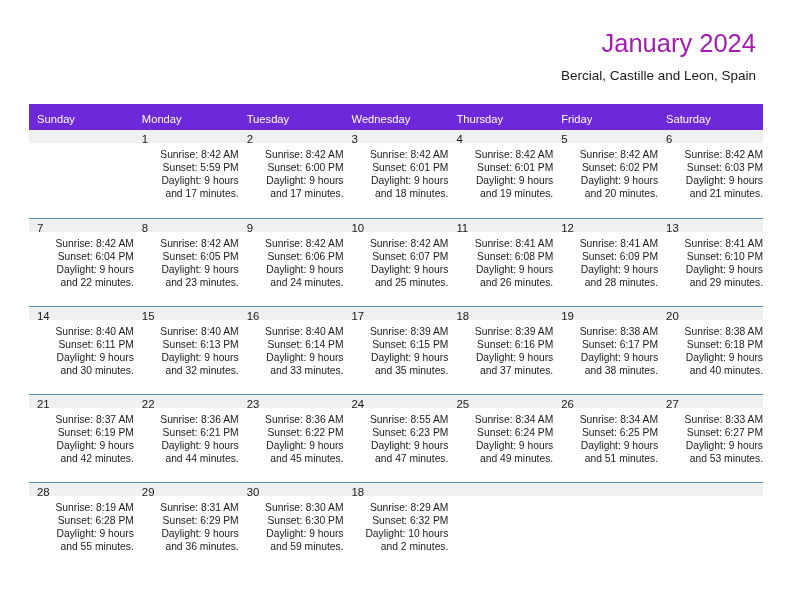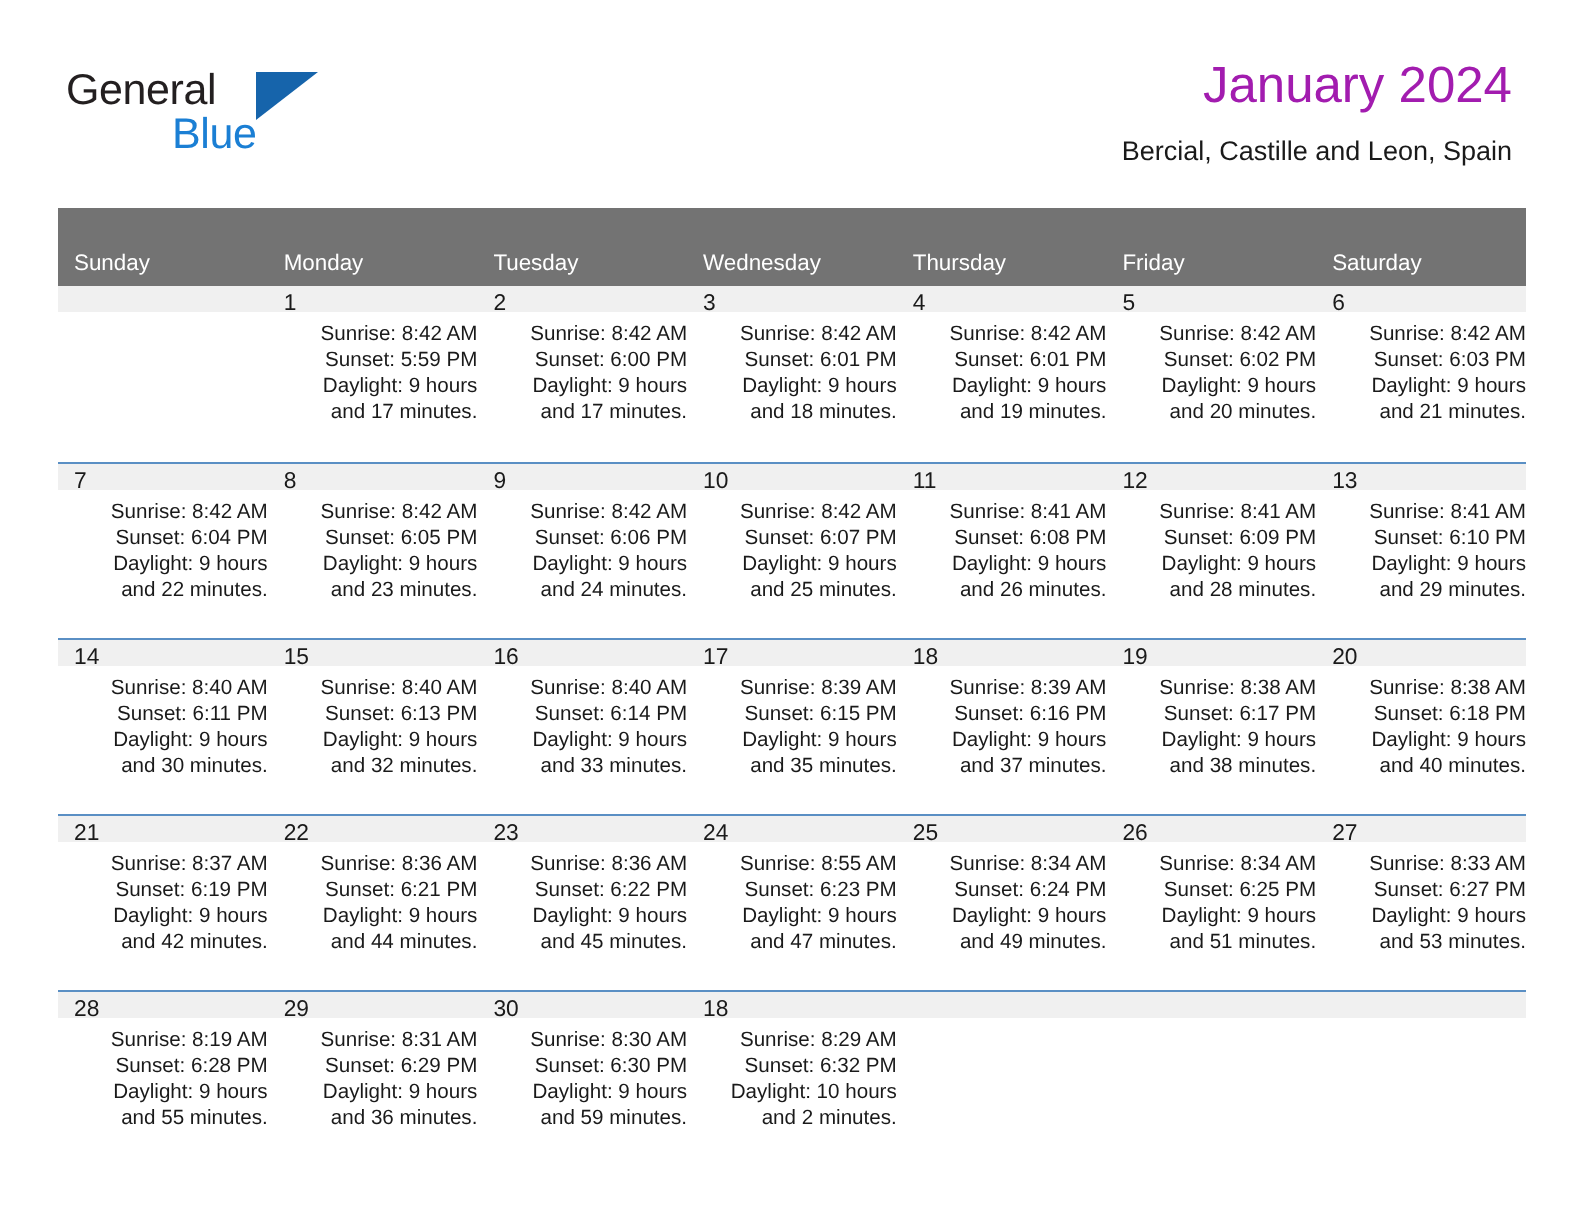--- a/index.html
+++ b/index.html
@@ -95,26 +95,26 @@
     left: 29px;
     top: 104px;
     width: 734px;
   }
   table.cal {
     width: 734px;
     border-collapse: collapse;
     table-layout: fixed;
   }
   table.cal th {
-    background: #737373;
+    background: #6d28d9;
     color: #ffffff;
     font-size: 11.2px;
     font-weight: normal;
     text-align: left;
-    padding: 22px 0 5px 8px;
+    padding: 9px 0 5px 8px;
     height: 11px;
     border: none;
     box-sizing: border-box;
   }
   td.day {
     vertical-align: top;
     padding: 0;
     border: none;
     border-top: 1px solid #5a8fc4;
     height: 88px;
@@ -146,25 +146,20 @@
     white-space: nowrap;
   }
 </style>
 </head>
 <body>
 
 <div class="page">
 
   <div class="header">
 
-    <div class="brand">
-      <span class="brand-general">General</span>
-      <span class="brand-tri"></span>
-      <span class="brand-blue">Blue</span>
-    </div>
 
     <div class="title-block">
       <h1 class="cal-title">January 2024</h1>
       <h2 class="cal-subtitle">Bercial, Castille and Leon, Spain</h2>
     </div>
 
   </div>
 
   <div class="cal-wrap">
     <table class="cal">

